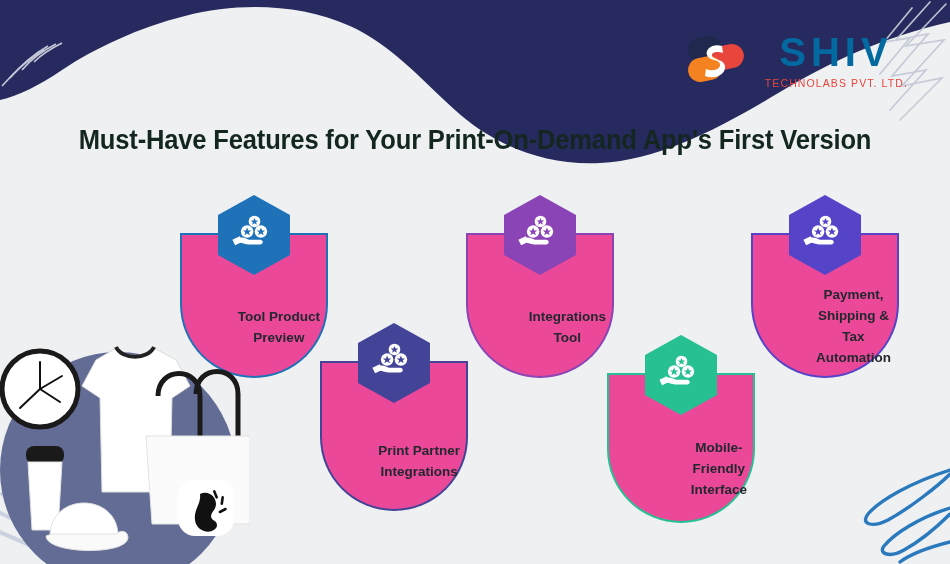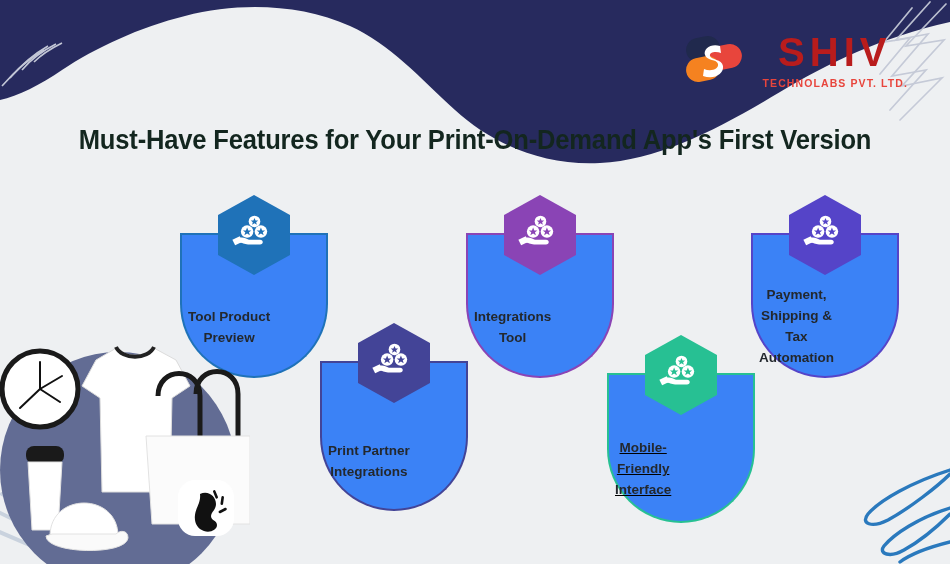--- a/index.html
+++ b/index.html
@@ -43,27 +43,27 @@
     display: flex;
     flex-direction: column;
     align-items: center;
     line-height: 1;
   }
   .logo-word {
     font-family: "Liberation Sans", sans-serif;
     font-weight: bold;
     font-size: 40px;
     letter-spacing: 5px;
-    color: #b91c1c;
+    color: #0369a1;
     display: block;
     margin-left: 5px;
   }
   .logo-sub {
     font-family: "Liberation Sans", sans-serif;
-    font-weight: bold;
+    font-weight: normal;
     font-size: 10.5px;
     letter-spacing: 1.1px;
     color: #e8453c;
     margin-top: 6px;
     margin-left: 6px;
     white-space: nowrap;
   }
 
   
   .page-title {
@@ -81,29 +81,29 @@
   }
 
   
   .card {
     position: absolute;
     width: 148px;
   }
   .card-shield {
     position: relative;
     width: 148px;
-    background: #3b82f6;
+    background: #ec4899;
     border: 2px solid var(--accent);
     border-top: none;
     border-bottom-left-radius: 74px;
     border-bottom-right-radius: 74px;
     box-sizing: border-box;
     display: flex;
     align-items: flex-start;
-    justify-content: flex-start;
+    justify-content: flex-end;
   }
   .card-shield::before,
   .card-shield::after {
     content: "";
     position: absolute;
     top: -2px;
     height: 2px;
     background: var(--accent);
   }
   .card-shield::before { left: -2px; width: 38px; }
@@ -344,21 +344,21 @@
             <polygon points="19,3.2 20.2,6 23,6 20.8,7.8 21.6,10.6 19,8.9 16.4,10.6 17.2,7.8 15,6 17.8,6"></polygon>
             <polygon points="11,13.6 12.3,16.8 15.6,16.8 13,18.8 14,22.1 11,20.1 8,22.1 9,18.8 6.4,16.8 9.7,16.8"></polygon>
             <polygon points="26,13.6 27.3,16.8 30.6,16.8 28,18.8 29,22.1 26,20.1 23,22.1 24,18.8 21.4,16.8 24.7,16.8"></polygon>
           </g>
           <path d="M1,26 C5,23 9,25 13,27 L25,27 C29,27 29,32 25,32 L12,32
                    C8,32 6,30 1,30 Z" fill="#ffffff"></path>
           <path d="M-5,27 L3,23 L6,29 L-2,33 Z" fill="#ffffff"></path>
         </g>
       </svg>
     </div>
-    <div class="card-shield" style="--accent:#27c093; height:148px; padding-top:63px;text-decoration:underline;">
+    <div class="card-shield" style="--accent:#27c093; height:148px; padding-top:63px;">
       <div class="card-label">Mobile-
 Friendly
 Interface</div>
     </div>
   </div>
 
   <div class="card" style="left:751px; top:235px;">
     <div class="hexagon" style="top:-40px;">
       <svg viewBox="0 0 72 80" xmlns="http://www.w3.org/2000/svg">
         <polygon points="36,0 72,20 72,60 36,80 0,60 0,20" fill="#5544c8"></polygon>

